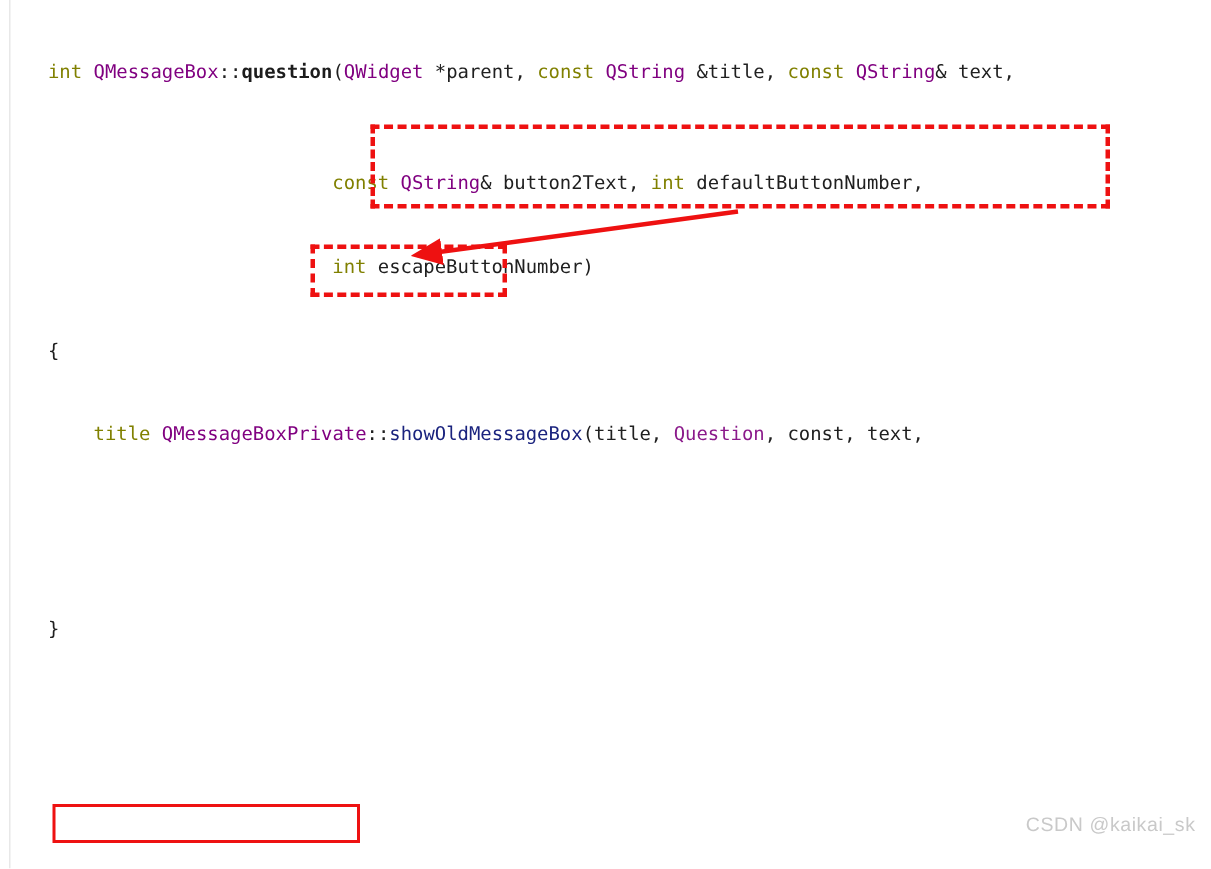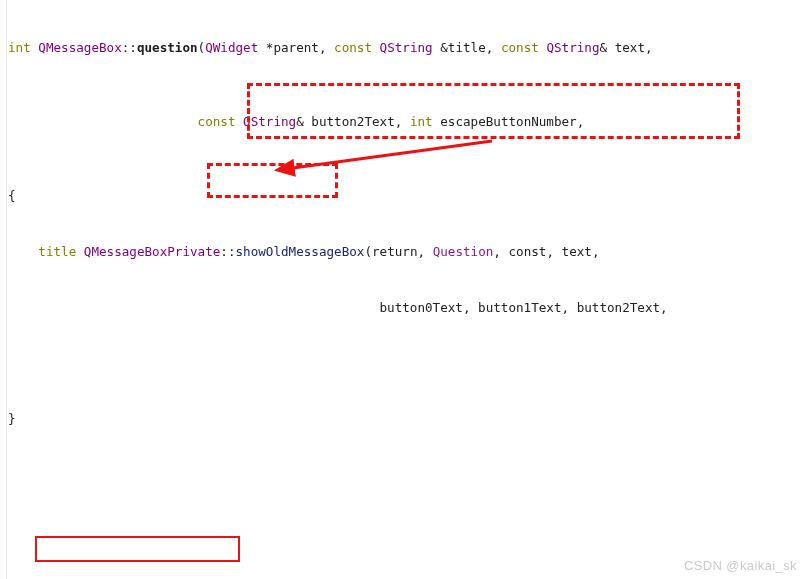--- a/index.html
+++ b/index.html
@@ -34,21 +34,21 @@
     left: 8px;
     top: 2px;
     width: 795px;
     font-family: "DejaVu Sans Mono", "Liberation Mono", monospace;
     font-size: 12.6px;
     line-height: 18.55px;
     white-space: pre;
     color: #202020;
     letter-spacing: 0px;
   }
-  .ln { display: block; height: 18.55px; }
+  .ln { display: block; height: 18.55px; padding-left: 24px; }
 
   
   .kw      { color: #808000; }              
   .type    { color: #800080; }              
   .fn      { color: #1c1c1c; font-weight: bold; }              
   .plain   { color: #202020; }
   .punct   { color: #202020; }
   .field   { color: #8b1a8b; }
   .member  { color: #1a237e; margin-top: 40px; }
   .brace   { color: #202020; }
@@ -70,47 +70,47 @@
     position: absolute;
     left: 0;
     top: 0;
     width: 807px;
     height: 579px;
     pointer-events: none;
   }
   .watermark {
     position: absolute;
     right: 10px;
-    bottom: 6px;
+    bottom: 22px;
     color: #c9c9c9;
     font-family: "Liberation Sans", sans-serif;
     font-size: 13px;
     letter-spacing: 0.4px;
   }
 </style>
 </head>
 <body>
 
 <div id="root">
 
   <div class="gutter-line"></div>
 
   <div class="code">
 
 <span class="ln"><span class="kw">int</span><span class="plain"> </span><span class="type">QMessageBox</span><span class="punct">::</span><span class="fn">question</span><span class="punct">(</span><span class="type">QWidget</span><span class="plain"> *parent, </span><span class="kw">const</span><span class="plain"> </span><span class="type">QString</span><span class="plain"> &amp;title, </span><span class="kw">const</span><span class="plain"> </span><span class="type">QString</span><span class="plain">&amp; text,</span></span>
 
 
-<span class="ln"><span class="plain">                         </span><span class="kw">const</span><span class="plain"> </span><span class="type">QString</span><span class="plain">&amp; button2Text, </span><span class="kw">int</span><span class="plain"> escapeButtonNumber,</span></span>
+<span class="ln"><span class="plain">                         </span><span class="kw">const</span><span class="plain"> </span><span class="type">QString</span><span class="plain">&amp; button2Text, </span><span class="kw">int</span><span class="plain"> defaultButtonNumber,</span></span>
 
+<span class="ln"><span class="plain">                         </span><span class="kw">int</span><span class="plain"> escapeButtonNumber)</span></span>
 
 <span class="ln"><span class="brace">{</span></span>
 
-<span class="ln"><span class="plain">    </span><span class="kw">title</span><span class="plain"> </span><span class="type">QMessageBoxPrivate</span><span class="punct">::</span><span class="member">showOldMessageBox</span><span class="plain">(return, </span><span class="field">Question</span><span class="plain">, const, text,</span></span>
+<span class="ln"><span class="plain">    </span><span class="kw">title</span><span class="plain"> </span><span class="type">QMessageBoxPrivate</span><span class="punct">::</span><span class="member">showOldMessageBox</span><span class="plain">(title, </span><span class="field">Question</span><span class="plain">, const, text,</span></span>
 
-<span class="ln"><span class="plain">                                                 </span><span class="plain">button0Text, button1Text, button2Text,</span></span>
 
 <span class="ln"><span class="plain">                                                 </span></span>
 
 <span class="ln"><span class="brace">}</span></span>
 
 <span class="ln"> </span>
 
 
 
 

